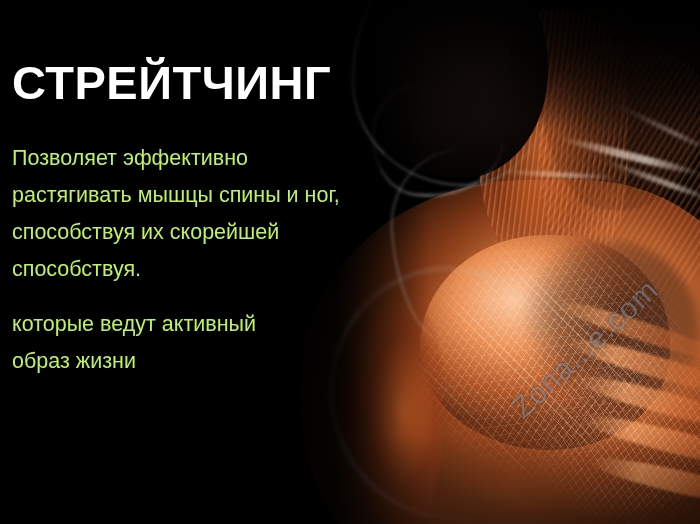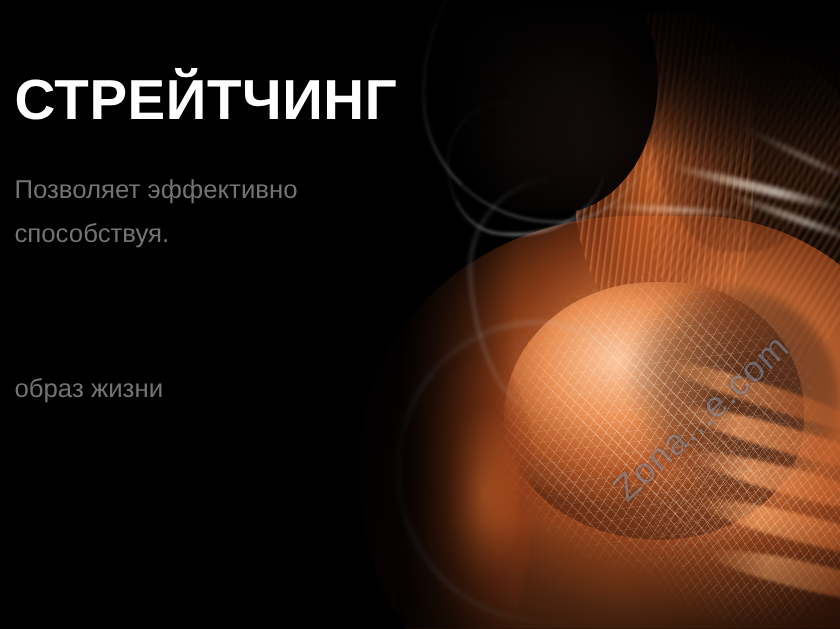--- a/index.html
+++ b/index.html
@@ -310,21 +310,21 @@
     font-weight: bold;
     letter-spacing: 0.5px;
     color: #ffffff;
     line-height: 1;
     white-space: nowrap;
   }
   .para {
     position: absolute;
     left: 0;
     margin: 0;
-    color: #737373;
+    color: #bef264;
     font-size: 21.5px;
     line-height: 37px;
     font-weight: normal;
     width: 400px;
   }
   .para-1 { top: 140px; }
   .para-2 { top: 306px; }
   .para .line { display: block; white-space: nowrap; }
 </style>
 </head>
@@ -372,21 +372,24 @@
 
     <div class="watermark">Zona...e.com</div>
   </div>
 
   <div class="text-col">
 
     <h1 class="slide-title">СТРЕЙТЧИНГ</h1>
 
     <p class="para para-1">
       <span class="line">Позволяет эффективно</span>
+      <span class="line">растягивать мышцы спины и ног,</span>
+      <span class="line">способствуя их скорейшей</span>
       <span class="line">способствуя.</span>
     </p>
 
     <p class="para para-2">
+      <span class="line">которые ведут активный</span>
       <span class="line">образ жизни</span>
     </p>
 
   </div>
 </div>
 
 </body></html>

